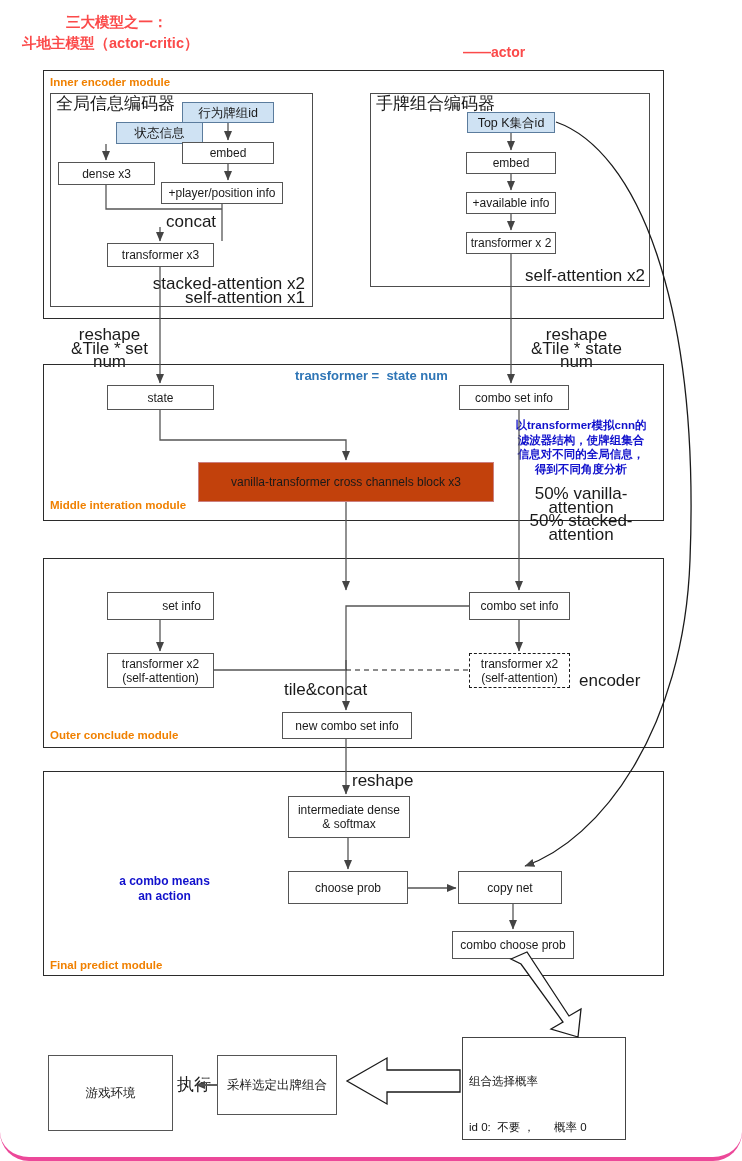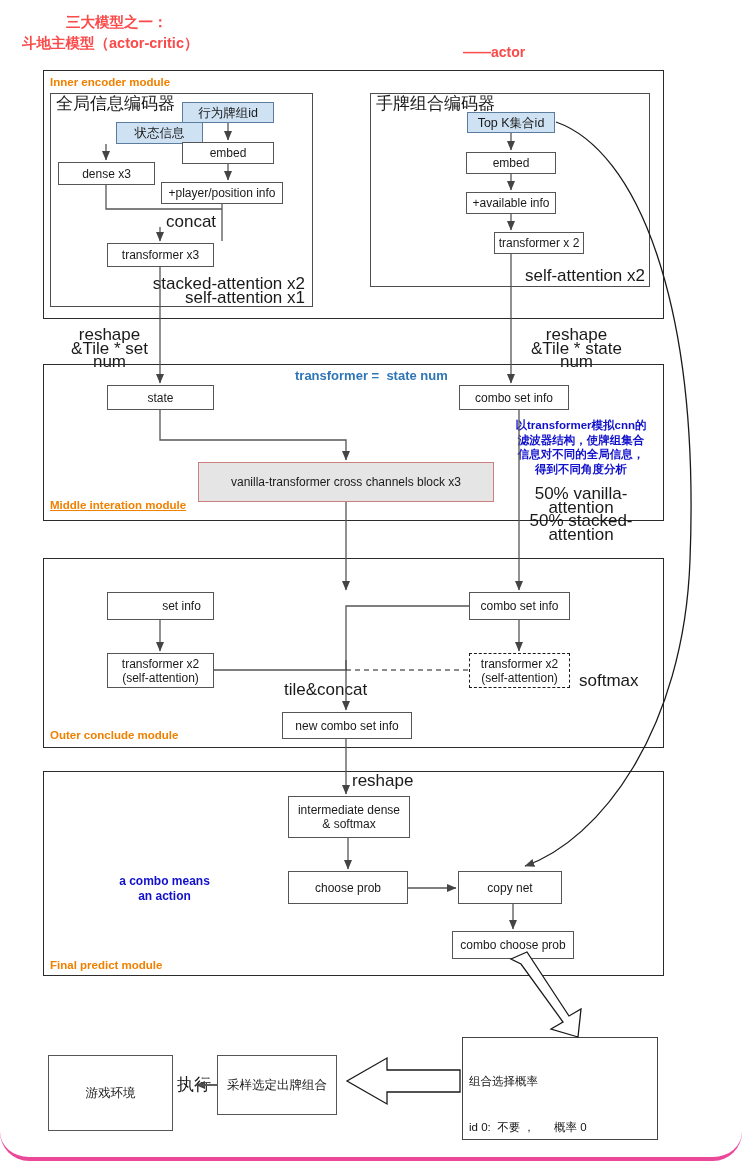--- a/index.html
+++ b/index.html
@@ -57,21 +57,21 @@
     display:flex;
     align-items:center;
     justify-content:center;
     text-align:center;
     font-size:12px;
     color:#1a1a1a;
     line-height:14px;
     white-space:pre-line;
   }
   .node.blue{background:#cfe2f3;border-color:#5b7c9d;}
-  .node.pink{background:#e5e5e5;border-color:#cc7f7f;}
+  .node.pink{background:#c2410c;border-color:#cc7f7f;}
   .node.dashed{border:1.4px dashed #1a1a1a;background:#ffffff;}
   .node.cn{font-size:12.5px;}
 
   
   .lbl{
     font-size:17px;
     color:#1a1a1a;
     line-height:13.5px;
     white-space:pre-line;
     text-align:center;
@@ -129,30 +129,30 @@
   <div class="abs lbl left" style="left:166px;top:215px;">concat</div>
   <div class="abs lbl right" style="left:150px;top:277px;width:155px;">stacked-attention x2
 self-attention x1</div>
 
   <div class="abs sub-box" style="left:370px;top:93px;width:280px;height:194px;"></div>
   <div class="abs lbl left" style="left:376px;top:97px;">手牌组合编码器</div>
 
   <div class="abs node blue cn" style="left:467px;top:112px;width:88px;height:21px;">Top K集合id</div>
   <div class="abs node" style="left:466px;top:152px;width:90px;height:22px;">embed</div>
   <div class="abs node" style="left:466px;top:192px;width:90px;height:22px;">+available info</div>
-  <div class="abs node" style="left:466px;top:232px;width:90px;height:22px;margin-left:28px;">transformer x 2</div>
+  <div class="abs node" style="left:466px;top:232px;width:90px;height:22px;">transformer x 2</div>
   <div class="abs lbl right" style="left:500px;top:269px;width:145px;">self-attention x2</div>
 
   <div class="abs lbl" style="left:62px;top:328px;width:95px;">reshape
 &amp;Tile * set num</div>
   <div class="abs lbl" style="left:524px;top:328px;width:105px;">reshape
 &amp;Tile * state num</div>
 
   <div class="abs module-box" style="left:43px;top:364px;width:621px;height:157px;"></div>
-  <div class="abs module-label" style="left:50px;top:499px;text-decoration:underline;">Middle interation module</div>
+  <div class="abs module-label" style="left:50px;top:499px;">Middle interation module</div>
   <div class="abs note-blue" style="left:251px;top:368px;margin-left:44px;">transformer =  state num</div>
 
   <div class="abs node" style="left:107px;top:385px;width:107px;height:25px;">state</div>
   <div class="abs node" style="left:459px;top:385px;width:110px;height:25px;">combo set info</div>
   <div class="abs node pink" style="left:198px;top:462px;width:296px;height:40px;">vanilla-transformer cross channels block x3</div>
 
   <div class="abs note-darkblue" style="left:505px;top:418px;width:152px;">以transformer模拟cnn的
 滤波器结构，使牌组集合
 信息对不同的全局信息，
 得到不同角度分析</div>
@@ -161,41 +161,41 @@
 
   <div class="abs module-box" style="left:43px;top:558px;width:621px;height:190px;"></div>
   <div class="abs module-label" style="left:50px;top:729px;">Outer conclude module</div>
 
   <div class="abs node" style="left:107px;top:592px;width:107px;height:28px;padding-left:42px;">set info</div>
   <div class="abs node" style="left:107px;top:653px;width:107px;height:35px;">transformer x2
 (self-attention)</div>
   <div class="abs node" style="left:469px;top:592px;width:101px;height:28px;">combo set info</div>
   <div class="abs node dashed" style="left:469px;top:653px;width:101px;height:35px;">transformer x2
 (self-attention)</div>
-  <div class="abs lbl left" style="left:579px;top:674px;">softmax</div>
+  <div class="abs lbl left" style="left:579px;top:674px;">encoder</div>
   <div class="abs lbl left" style="left:284px;top:683px;">tile&amp;concat</div>
   <div class="abs node" style="left:282px;top:712px;width:130px;height:27px;">new combo set info</div>
 
   <div class="abs module-box" style="left:43px;top:771px;width:621px;height:205px;"></div>
   <div class="abs module-label" style="left:50px;top:959px;">Final predict module</div>
 
   <div class="abs lbl left" style="left:352px;top:774px;">reshape</div>
   <div class="abs node" style="left:288px;top:796px;width:122px;height:42px;">intermediate dense
 &amp; softmax</div>
   <div class="abs node" style="left:288px;top:871px;width:120px;height:33px;">choose prob</div>
   <div class="abs node" style="left:458px;top:871px;width:104px;height:33px;">copy net</div>
   <div class="abs node" style="left:452px;top:931px;width:122px;height:28px;">combo choose prob</div>
   <div class="abs note-darkblue" style="left:107px;top:874px;width:115px;font-size:12px;">a combo means
 an action</div>
 
   <div class="abs node cn" style="left:48px;top:1055px;width:125px;height:76px;">游戏环境</div>
   <div class="abs lbl left" style="left:177px;top:1078px;">执行</div>
   <div class="abs node cn" style="left:217px;top:1055px;width:120px;height:60px;">采样选定出牌组合</div>
 
-  <div class="abs prob-panel" style="left:462px;top:1037px;width:196px;height:103px;">
+  <div class="abs prob-panel" style="left:462px;top:1037px;width:164px;height:103px;">
     <div class="prob-title">组合选择概率</div>
     <div>id 0:  不要 ，      概率 0</div>
     
     
     
     
   </div>
 
   <svg class="ovl" viewBox="0 0 742 1161">
     <defs>

